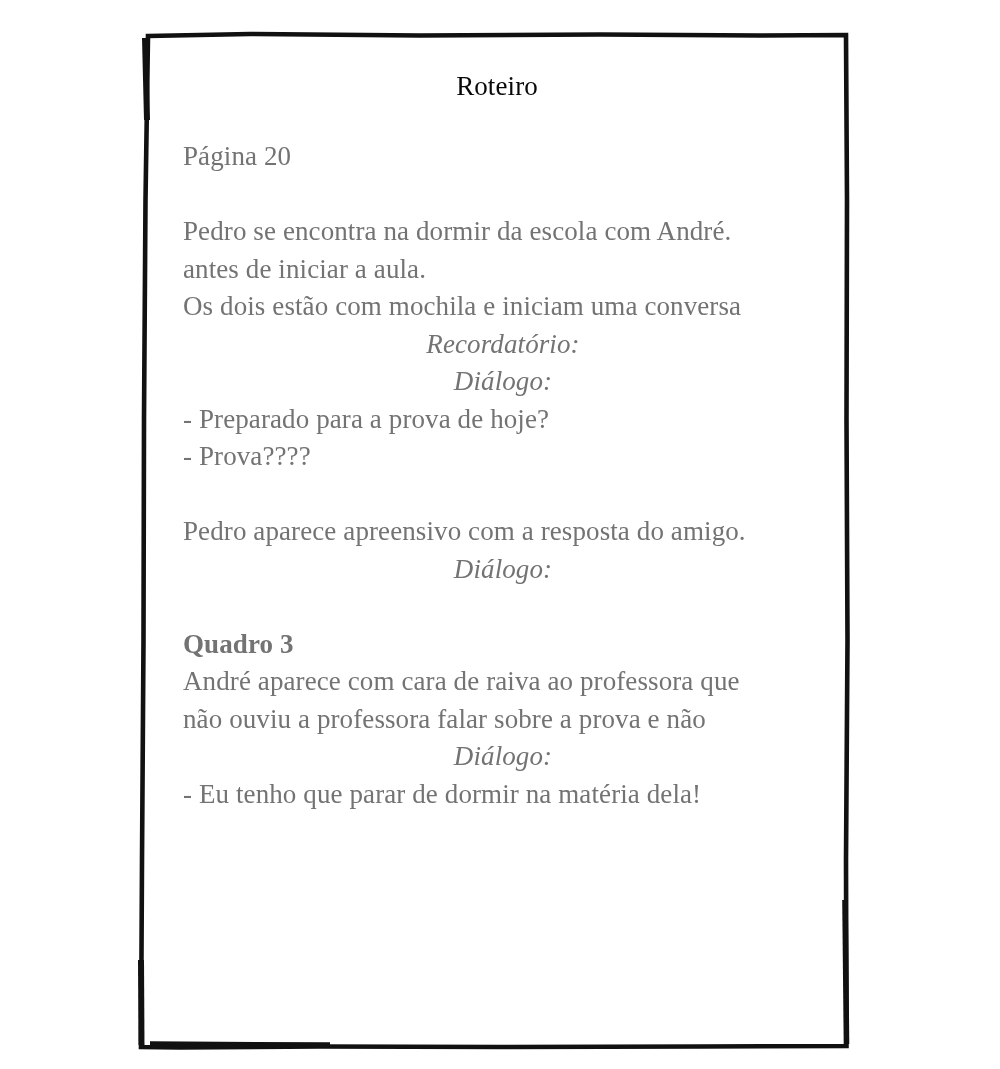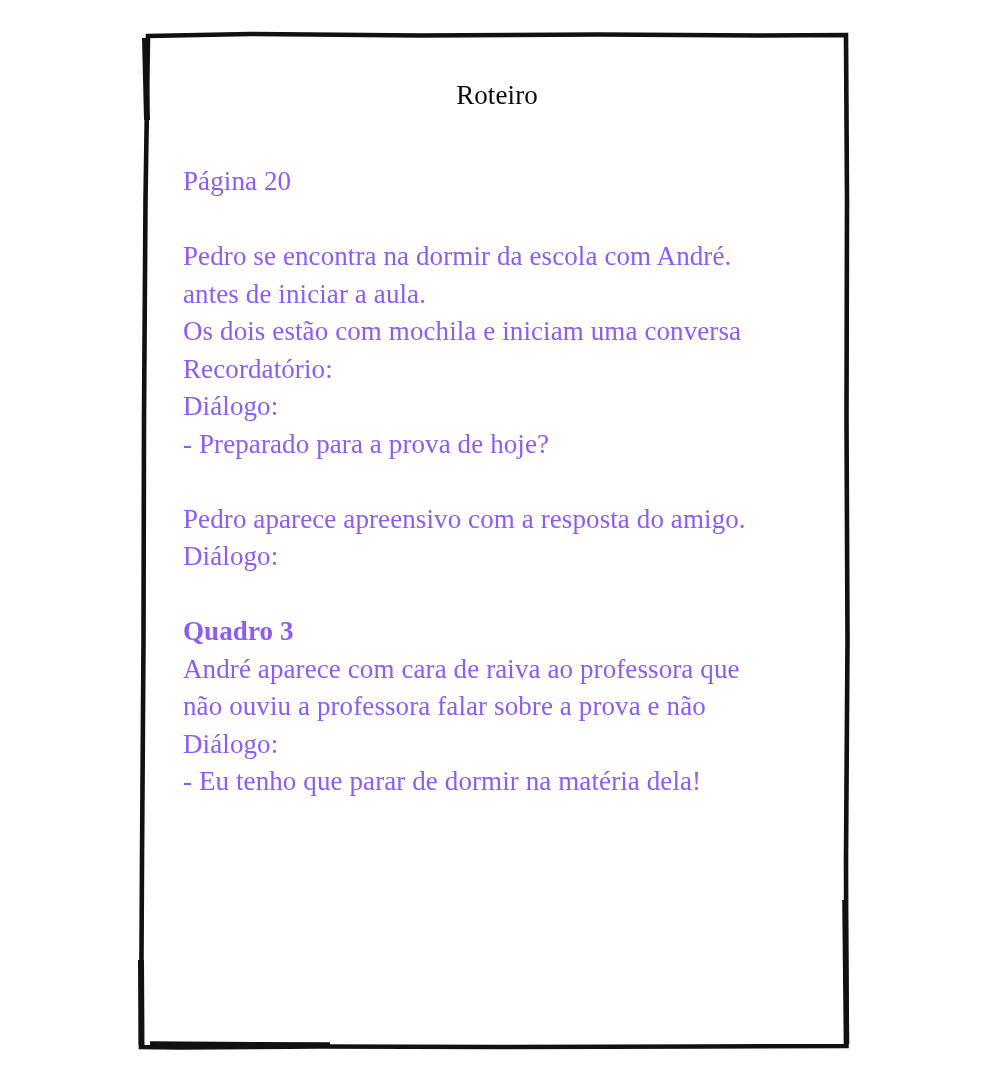--- a/index.html
+++ b/index.html
@@ -29,55 +29,56 @@
 
   
   .sheet {
     position: absolute;
     left: 147px;
     top: 34px;
     width: 700px;
     height: 1013px;
     box-sizing: border-box;
     padding: 4px;
-    margin-top: 9px;
   }
 
   .doc-title {
     position: absolute;
     left: 0;
     top: 35px;
     width: 700px;
     text-align: center;
     font-size: 27px;
     line-height: 34px;
     color: #080808;
     letter-spacing: 0.1px;
   }
 
   .content {
     position: absolute;
     left: 36px;
-    top: 120px;
+    top: 104px;
     width: 640px;
     font-size: 27px;
     line-height: 37.5px;
-    color: #8b5cf6;
+    color: #737373;
   }
 
   .line {
     white-space: pre;
     letter-spacing: 0.1px;
   }
 
   .line.bold {
     font-weight: bold;
   }
 
   .line.italic {
+    font-style: italic;
+    text-align: center;
   }
 
   .spacer {
     height: 37.5px;
   }
 
   .page-label {
     margin-bottom: 0;
   }
 </style>
@@ -109,20 +110,21 @@
 
       <div class="spacer"></div>
 
       <div>
         <div class="line">Pedro se encontra na dormir da escola com André.</div>
         <div class="line">antes de iniciar a aula.</div>
         <div class="line">Os dois estão com mochila e iniciam uma conversa</div>
         <div class="line italic">Recordatório:</div>
         <div class="line italic">Diálogo:</div>
         <div class="line">- Preparado para a prova de hoje?</div>
+        <div class="line">- Prova????</div>
       </div>
 
       <div class="spacer"></div>
 
       <div>
         <div class="line">Pedro aparece apreensivo com a resposta do amigo.</div>
         <div class="line italic">Diálogo:</div>
       </div>
 
       <div class="spacer"></div>

